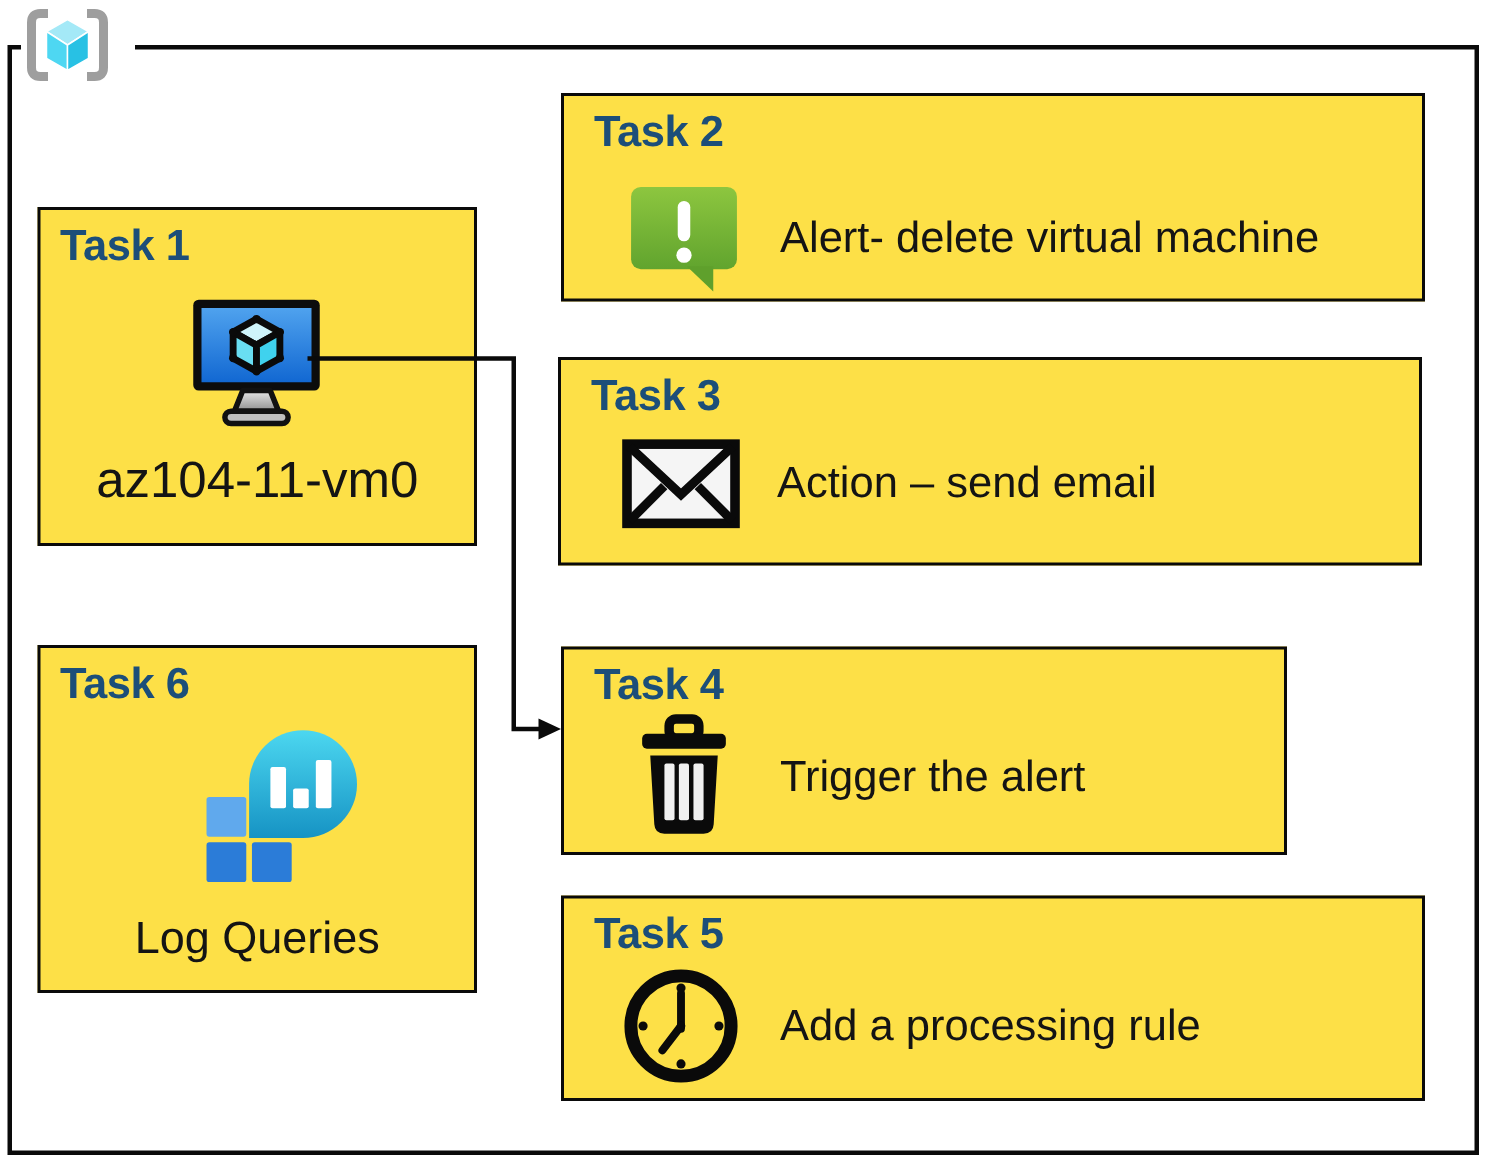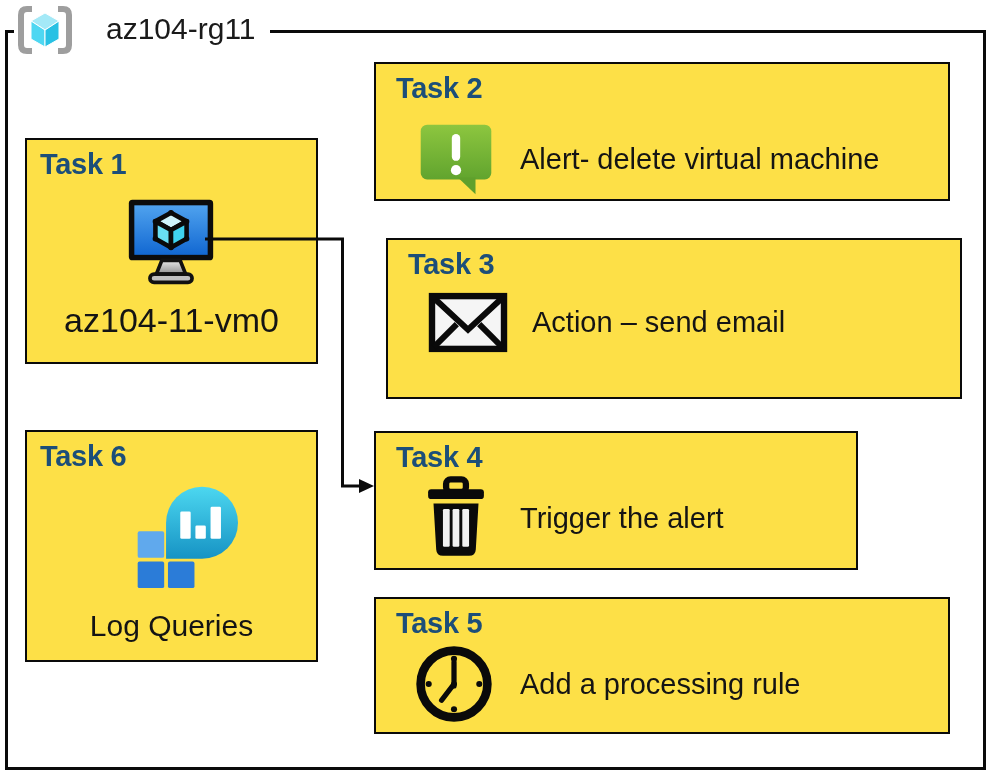--- a/index.html
+++ b/index.html
@@ -25,21 +25,21 @@
   #task1{left:25px;top:138px;width:293px;height:226px;}
   #task6{left:25px;top:430px;width:293px;height:232px;}
   #task1 .ttitle,#task6 .ttitle{left:13px;top:8px;}
   #task1 .icwrap{left:96px;top:56px;width:96px;height:92px;}
   #task1 .tlabel{top:160px;height:40px;font-size:34px;}
   #task6 .icwrap{left:102px;top:50px;width:112px;height:108px;}
   #task6 .tlabel{top:174px;height:40px;font-size:30px;}
 
   
   #task2{left:374px;top:62px;width:576px;height:139px;}
-  #task3{left:386px;top:238px;width:576px;height:161px;}
+  #task3{left:372px;top:238px;width:576px;height:139px;}
   #task4{left:374px;top:417px;width:484px;height:139px;margin-top:14px;}
   #task5{left:374px;top:597px;width:576px;height:137px;}
   #task2 .ttitle,#task3 .ttitle,#task4 .ttitle,#task5 .ttitle{left:20px;top:8px;}
   #task2 .icwrap{left:40px;top:54px;width:80px;height:82px;}
   #task3 .icwrap{left:40px;top:46px;width:80px;height:72px;}
   #task4 .icwrap{left:42px;top:38px;width:76px;height:94px;}
   #task5 .icwrap{left:36px;top:43px;width:84px;height:84px;}
   #task2 .tlabel{left:144px;top:54px;height:82px;}
   #task3 .tlabel{left:144px;top:46px;height:72px;}
   #task4 .tlabel{left:144px;top:44px;height:82px;}
@@ -55,21 +55,20 @@
   <div class="outer"></div>
 
   <div class="hdr">
     <svg class="rg-ic" viewBox="0 0 62 50">
       <path d="M18,4 L13,4 Q7,4 7,10 L7,40 Q7,46 13,46 L18,46" fill="none" stroke="#9e9e9e" stroke-width="6"></path>
       <path d="M44,4 L49,4 Q55,4 55,10 L55,40 Q55,46 49,46 L44,46" fill="none" stroke="#9e9e9e" stroke-width="6"></path>
       <polygon points="31,8 45,16 31,25 17,16" fill="#A4E9F7" stroke="#ffffff" stroke-width="1"></polygon>
       <polygon points="17,16 31,25 31,42 17,34" fill="#4ED7F2" stroke="#ffffff" stroke-width="1"></polygon>
       <polygon points="45,16 31,25 31,42 45,34" fill="#28C1E4" stroke="#ffffff" stroke-width="1"></polygon>
     </svg>
-    <span class="ttl">az104-rg11</span>
   </div>
 
   <div class="tbox" id="task1">
     <div class="ttitle">Task 1</div>
     <div class="icwrap">
       <svg width="92" height="88" viewBox="0 0 100 96">
         <defs>
           <linearGradient id="vmScreen" x1="0" y1="0" x2="0" y2="1">
             <stop offset="0" stop-color="#4FA2EE"></stop>
               <stop offset="1" stop-color="#1268D2"></stop>

